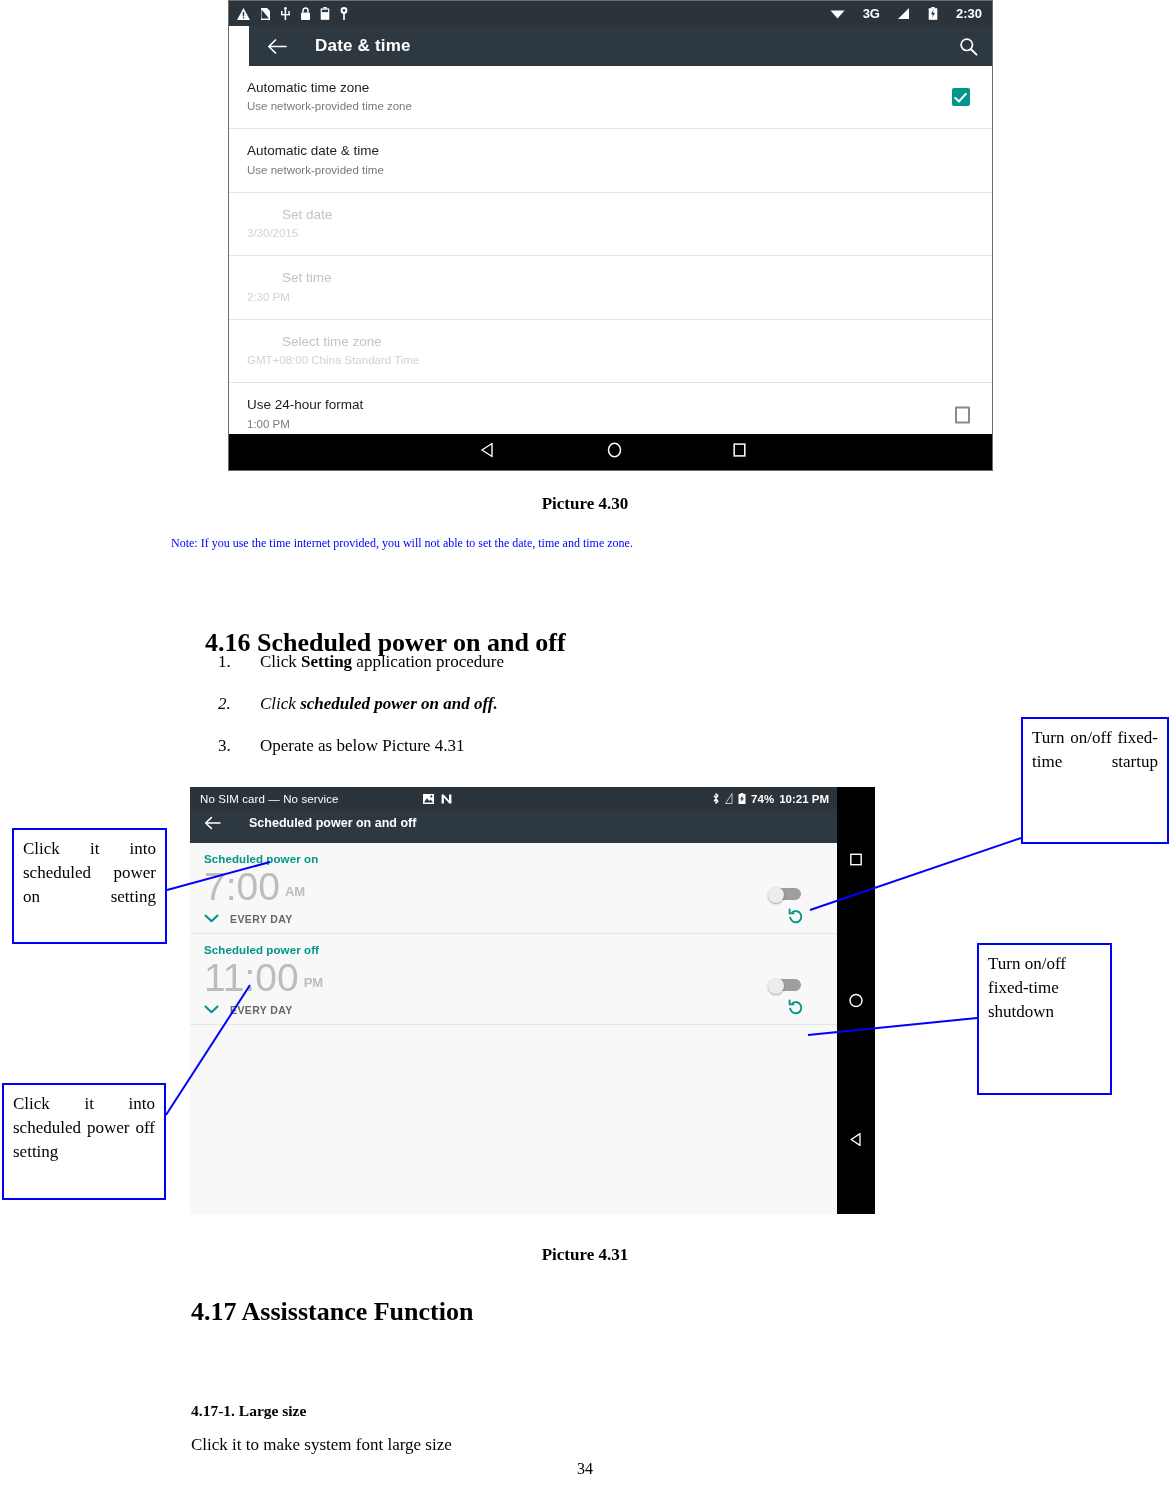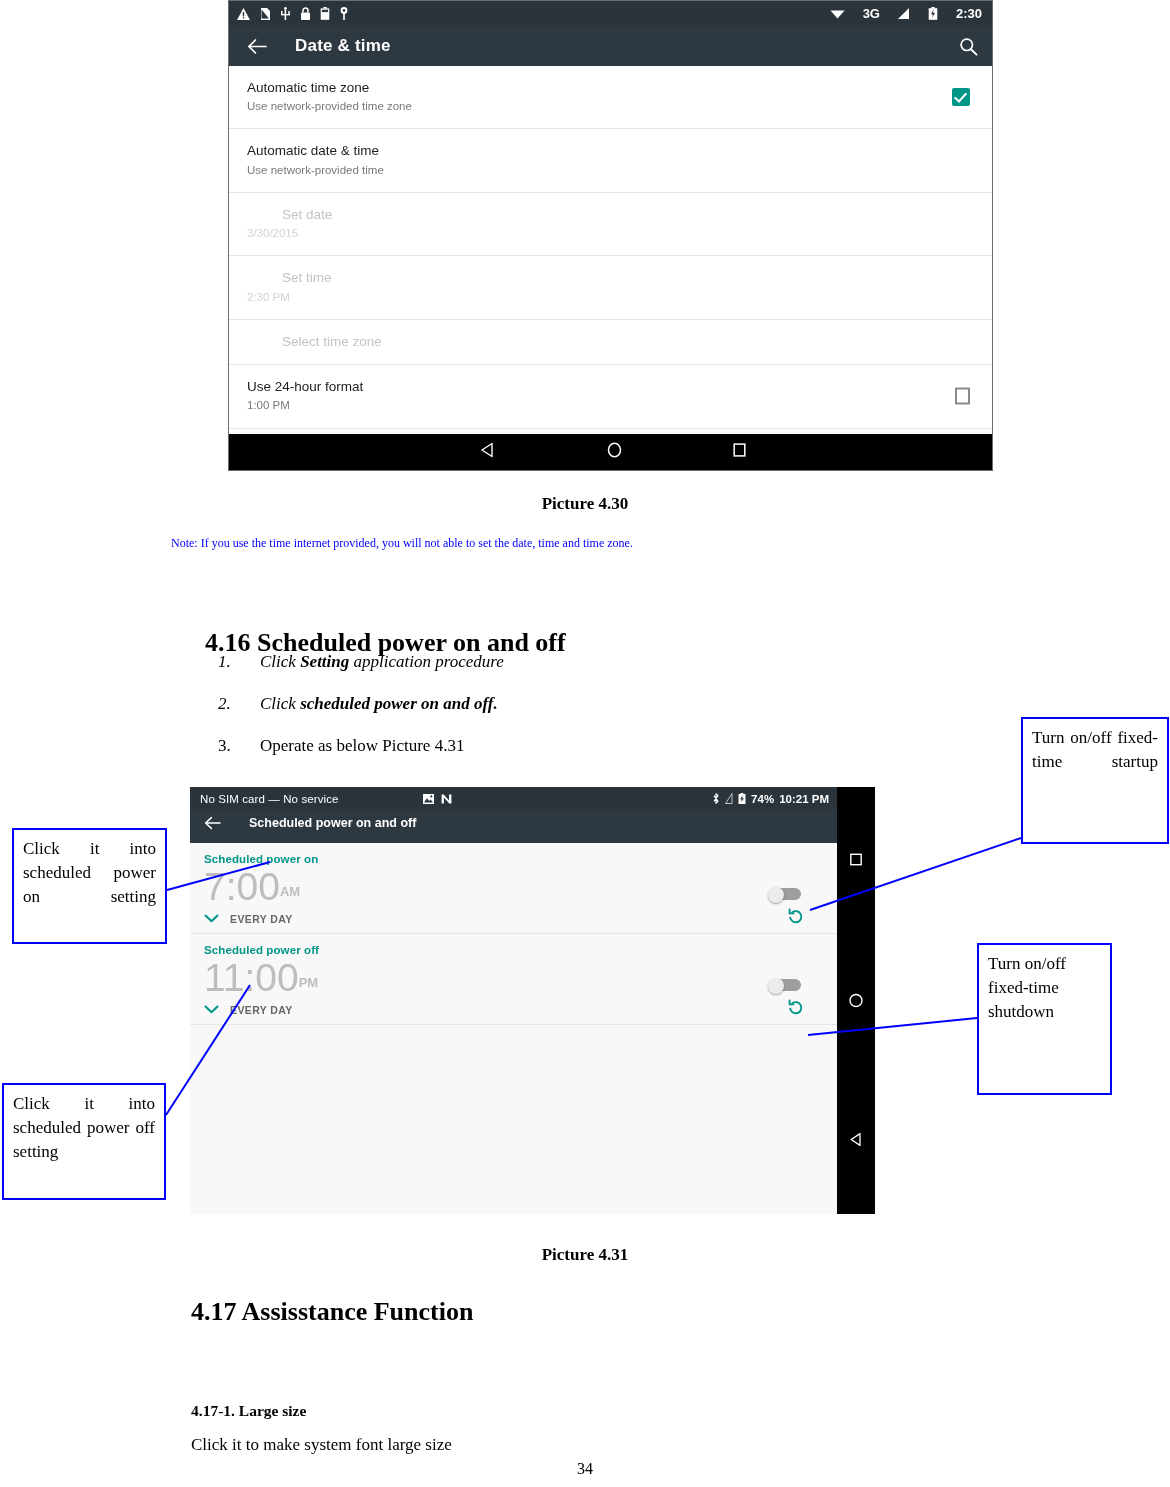--- a/index.html
+++ b/index.html
@@ -47,20 +47,21 @@
   .sbicon { display: inline-block; line-height: 0; }
 
   #shot-datetime .appbar {
     height: 40px;
     background: #2e3840;
     display: flex;
     align-items: center;
     padding: 0 14px 0 18px;
     box-sizing: border-box;
     color: #ffffff;
+    margin-left: 20px;
   }
   #shot-datetime .appbar .title {
     font-size: 17px;
     font-weight: bold;
     margin-left: 28px;
     letter-spacing: 0.2px;
   }
   #shot-datetime .appbar .search { margin-left: auto; }
 
   #shot-datetime .list { background: #ffffff; }
@@ -233,20 +234,21 @@
   #shot-sched .alarm .time {
     color: #bdbdbd;
     font-size: 39px;
     font-weight: 300;
     line-height: 1.05;
     margin-top: 2px;
   }
   #shot-sched .alarm .time .ampm {
     font-size: 13px;
     font-weight: bold;
+    margin-left: 5px;
     vertical-align: 4px;
   }
   #shot-sched .alarm .repeat {
     display: flex;
     align-items: center;
     gap: 11px;
     margin-top: 5px;
     color: #666666;
     font-size: 10.5px;
     font-weight: bold;
@@ -426,20 +428,21 @@
       <div class="t2">3/30/2015</div>
     </div>
 
     <div class="row dim">
       <div class="t1">Set time</div>
       <div class="t2">2:30 PM</div>
     </div>
 
     <div class="row dim">
       <div class="t1">Select time zone</div>
+      <div class="t2">GMT+08:00 China Standard Time</div>
     </div>
 
     <div class="row">
       <div class="t1">Use 24-hour format</div>
       <div class="t2">1:00 PM</div>
       <div class="ctrl">
           <div class="cb-off"></div>
         </div>
     </div>
 
@@ -468,21 +471,21 @@
   </div>
 
 </div>
 
 <div class="caption" style="left:0;right:0;top:494px;">Picture 4.30</div>
 
 <div class="note" style="left:171px;top:536px;">Note: If you use the time internet provided, you will not able to set the date, time and time zone.</div>
 
 <div class="h2" style="left:205px;top:628px;">4.16 Scheduled power on and off</div>
 
-<div class="ol-item" style="left:218px;top:652px;font-style:italic;">
+<div class="ol-item" style="left:218px;top:652px;">
   <span class="num">1.</span><span>Click </span><b>Setting</b><span> application procedure</span>
 </div>
 <div class="ol-item" style="left:218px;top:694px;font-style:italic;">
   <span class="num">2.</span><span>Click </span><b>scheduled power on and off.</b>
 </div>
 <div class="ol-item" style="left:218px;top:736px;">
   <span class="num">3.</span><span>Operate as below Picture 4.31</span>
 </div>
 
 <div id="shot-sched">

